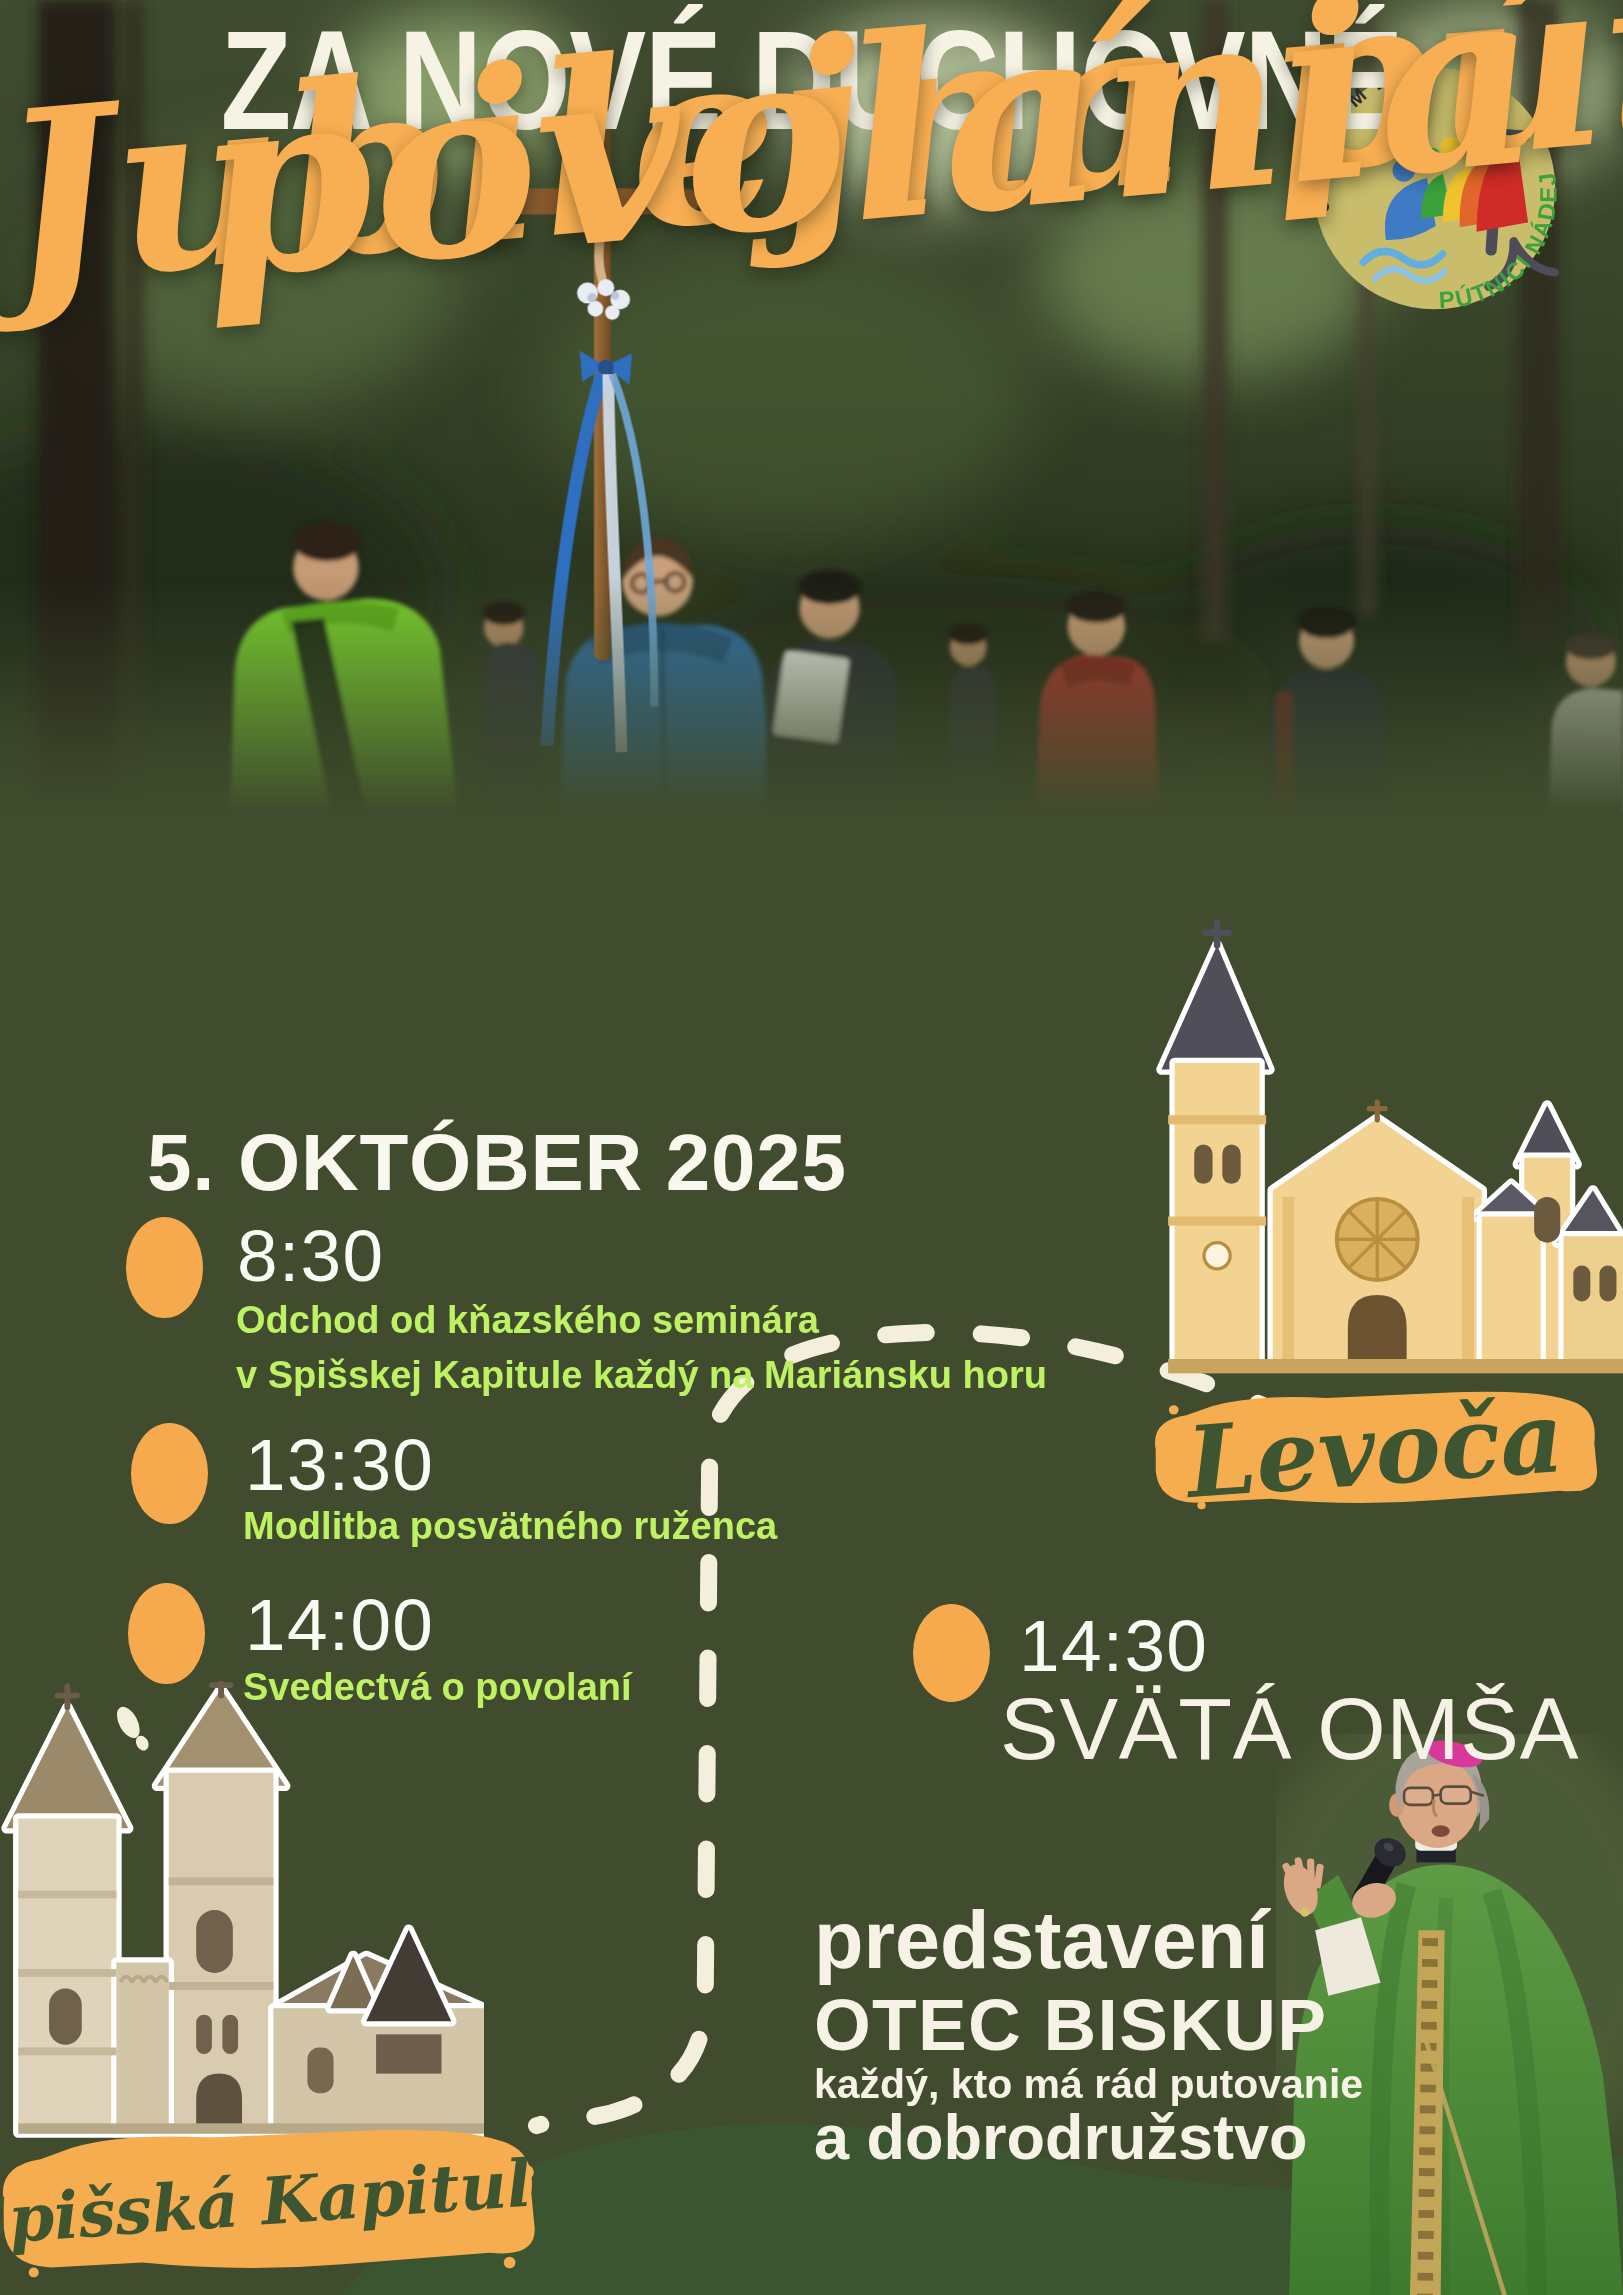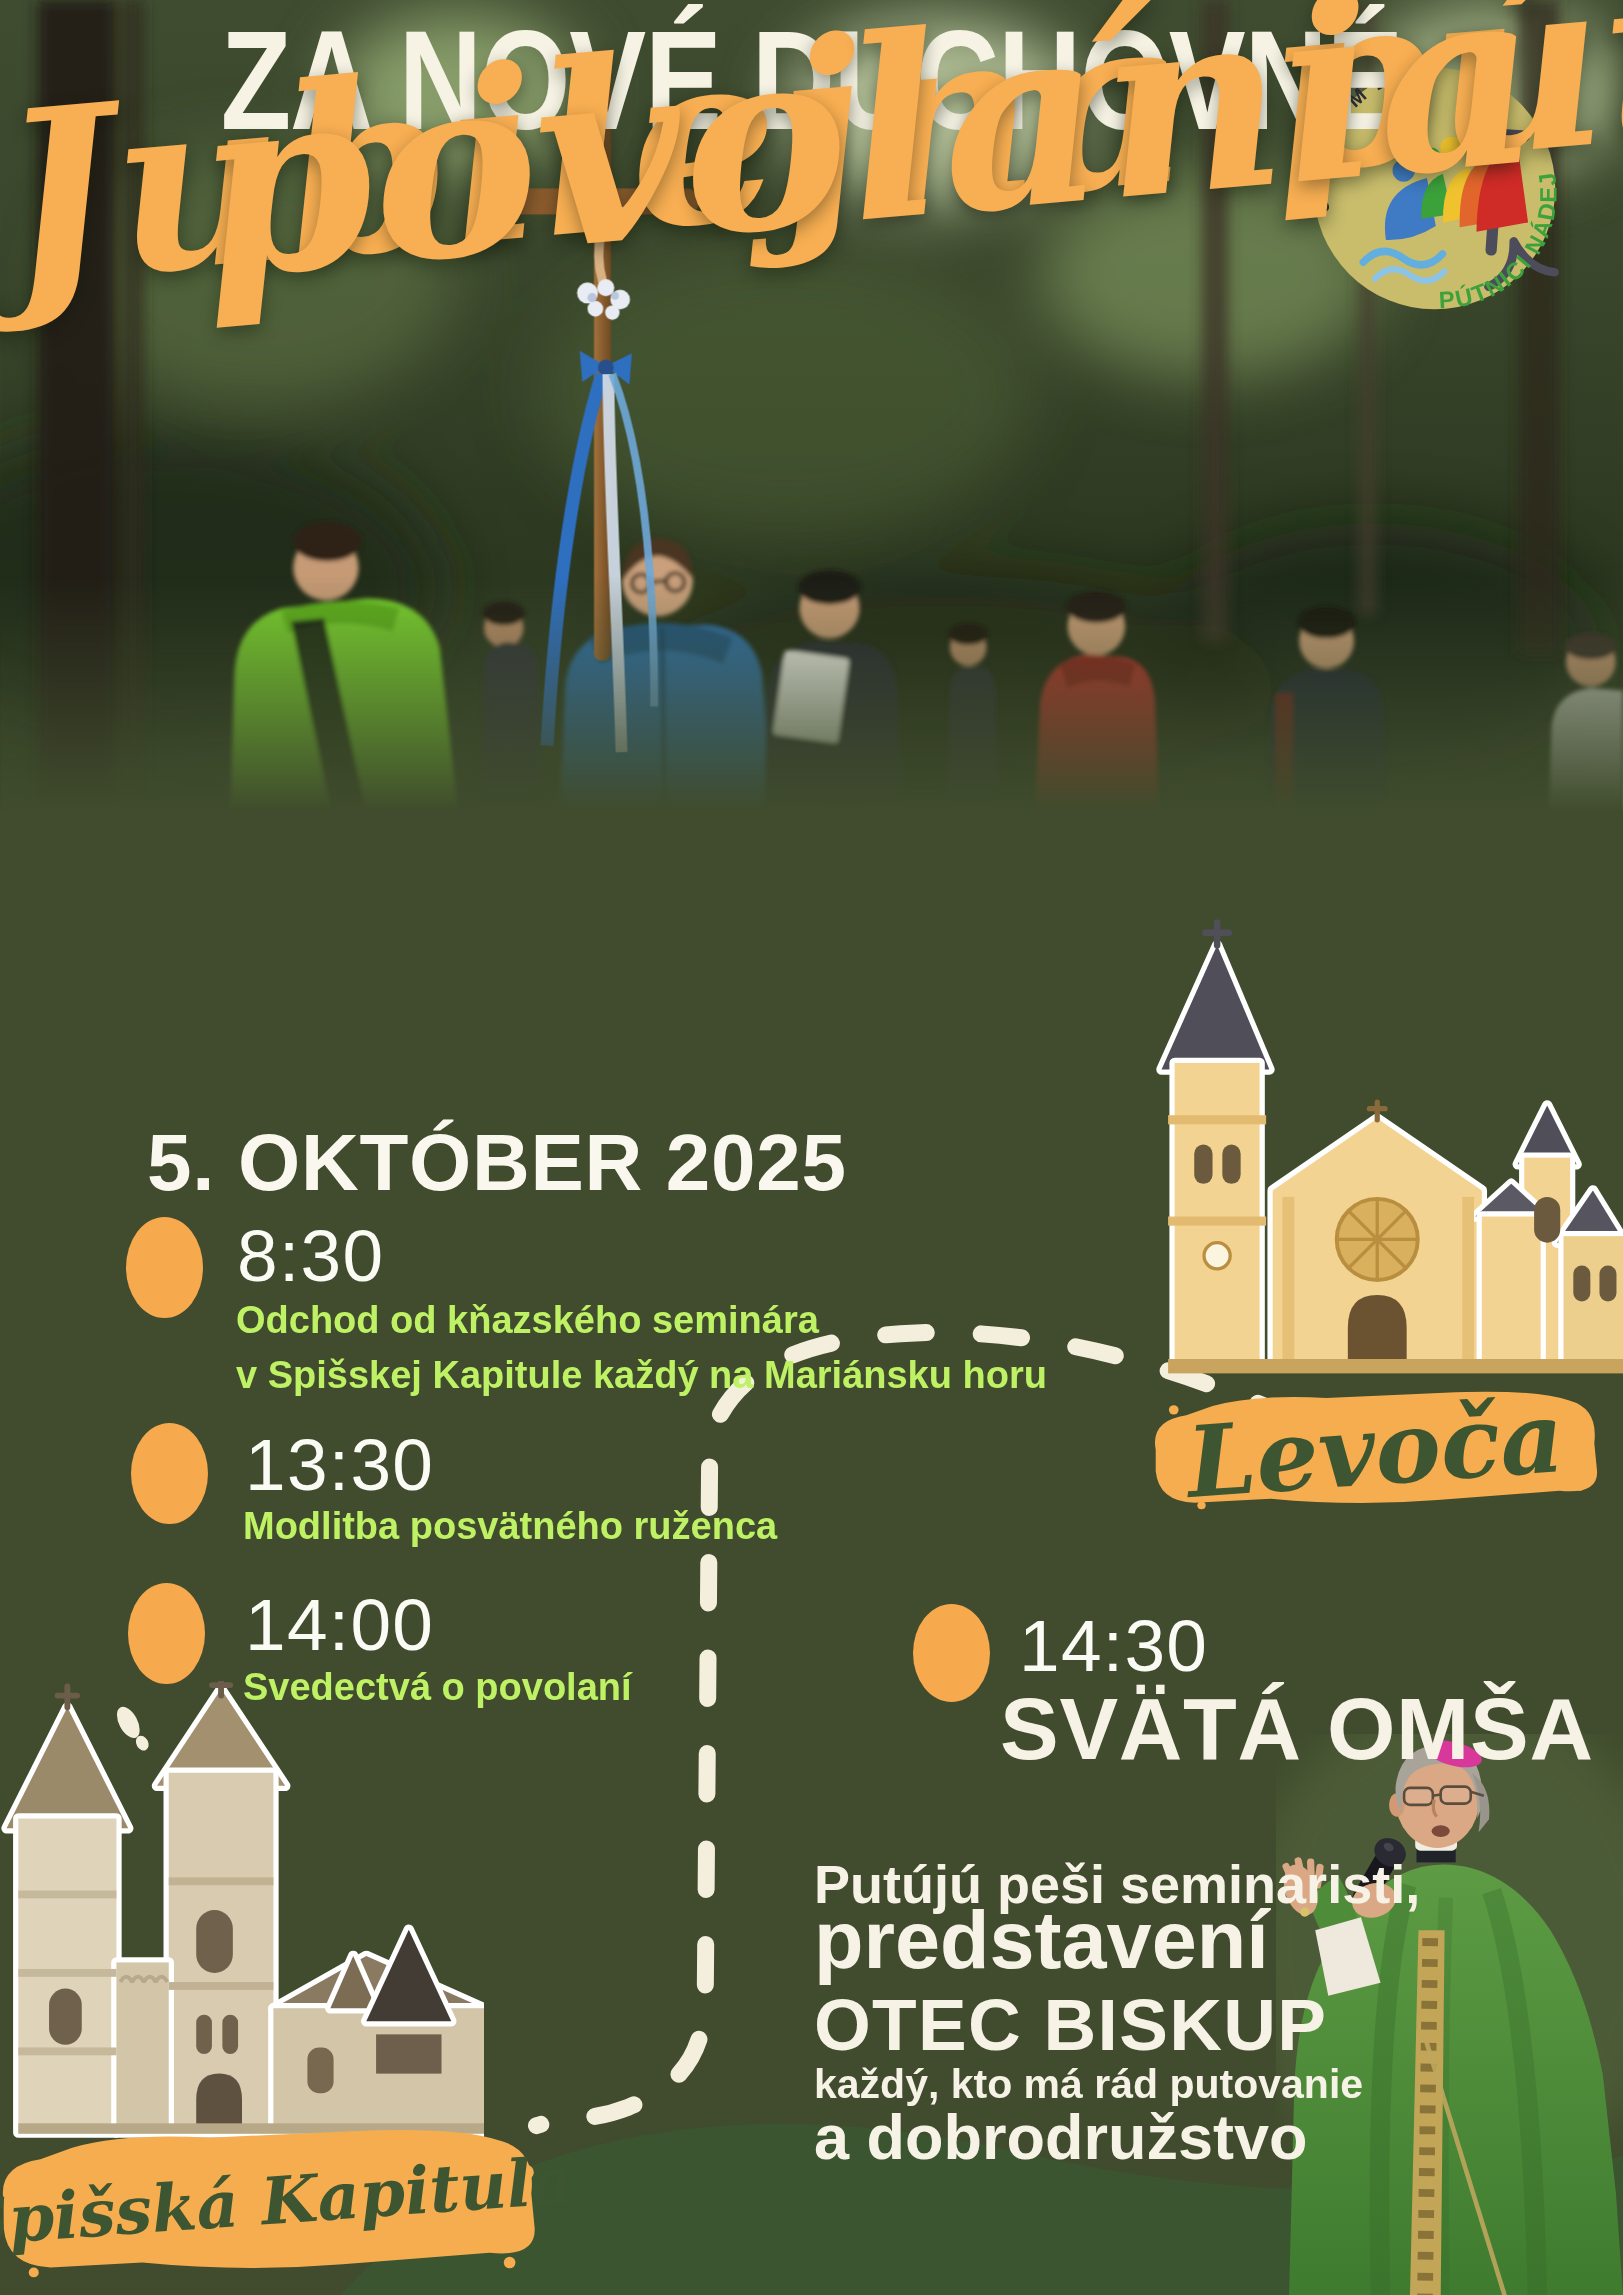--- a/index.html
+++ b/index.html
@@ -14,21 +14,21 @@
   .title-caps{left:0;top:1262;width:1623px;text-align:center;font-size:134px;font-weight:bold;
     color:#F6F3E4;letter-spacing:-1.3px;transform:scaleX(.86) scaleY(1.05);transform-origin:center top;white-space:nowrap;}
   .title-script2{left:196px;top:1272;width:1217px;text-align:center;font-size:249px;line-height:1.1;
     color:#F8AE52;transform:rotate(-5deg);text-shadow:0 6.5px 17px rgba(18,24,10,.4);white-space:nowrap;}
 
   .date-heading{left:147px;top:1117px;font-size:80px;font-weight:bold;color:#FAF8EE;letter-spacing:0.7px;white-space:nowrap;}
 
   .dot{border-radius:50%;background:#F7A94D;}
   .time{font-size:73px;color:#FBFBF5;letter-spacing:1.3px;white-space:nowrap;}
   .desc{font-size:38px;font-weight:bold;color:#bef264;white-space:nowrap;}
-  .mass{font-size:88px;font-weight:bold;color:#F6F3E6;letter-spacing:0.7px;white-space:nowrap;}
+  .mass{font-size:88px;font-weight:normal;color:#F6F3E6;letter-spacing:0.7px;white-space:nowrap;}
 
   .part{color:#F6F3E6;font-weight:bold;white-space:nowrap;}
 
   .brush-label{display:flex;align-items:center;justify-content:center;}
   .brush-label svg{position:absolute;inset:0;width:100%;height:100%;}
   .brush-text{position:relative;color:#3D5530;transform:rotate(-4deg);white-space:nowrap;}
 </style>
 </head>
 <body>
 
@@ -357,21 +357,20 @@
   <div class="abs desc" style="left:243px;top:1505px">Modlitba posvätného ruženca</div>
 
   <div class="abs dot" style="left:128px;top:1583px;width:77px;height:101px"></div>
   <div class="abs time" style="left:245px;top:1583px">14:00</div>
   <div class="abs desc" style="left:243px;top:1666px">Svedectvá o povolaní</div>
 
   <div class="abs dot" style="left:913px;top:1604px;width:77px;height:98px"></div>
   <div class="abs time" style="left:1019px;top:1604px">14:30</div>
   <div class="abs mass" style="left:1000px;top:1678px">SVÄTÁ OMŠA</div>
 
-  <div class="abs part" style="left:814px;top:1853px;font-size:54px">Putújú peši seminaristi,</div>
   <div class="abs part" style="left:814px;top:1983px;font-size:73px;letter-spacing:1.3px">OTEC BISKUP</div>
   <div class="abs part" style="left:814px;top:1894px;font-size:81px">predstavení</div>
   <div class="abs part" style="left:814px;top:2061px;font-size:41px">každý, kto má rád putovanie</div>
   <div class="abs part" style="left:814px;top:2101px;font-size:63px">a dobrodružstvo</div>
 
   <div class="abs brush-label" style="left:1146px;top:1386px;width:458px;height:126px">
     <svg viewBox="0 0 660 190" preserveAspectRatio="none">
       <path d="M14 96 Q6 52 58 44 L96 30 Q160 12 260 18 L430 10 Q560 4 610 22 Q652 34 646 86 L650 128 Q652 164 596 158 L420 172 Q300 182 180 170 L70 176 Q18 174 14 128 Z" fill="#F5AD50"></path>
       <circle cx="40" cy="36" r="7" fill="#F5AD50"></circle>
         <circle cx="625" cy="150" r="8" fill="#F5AD50"></circle>

